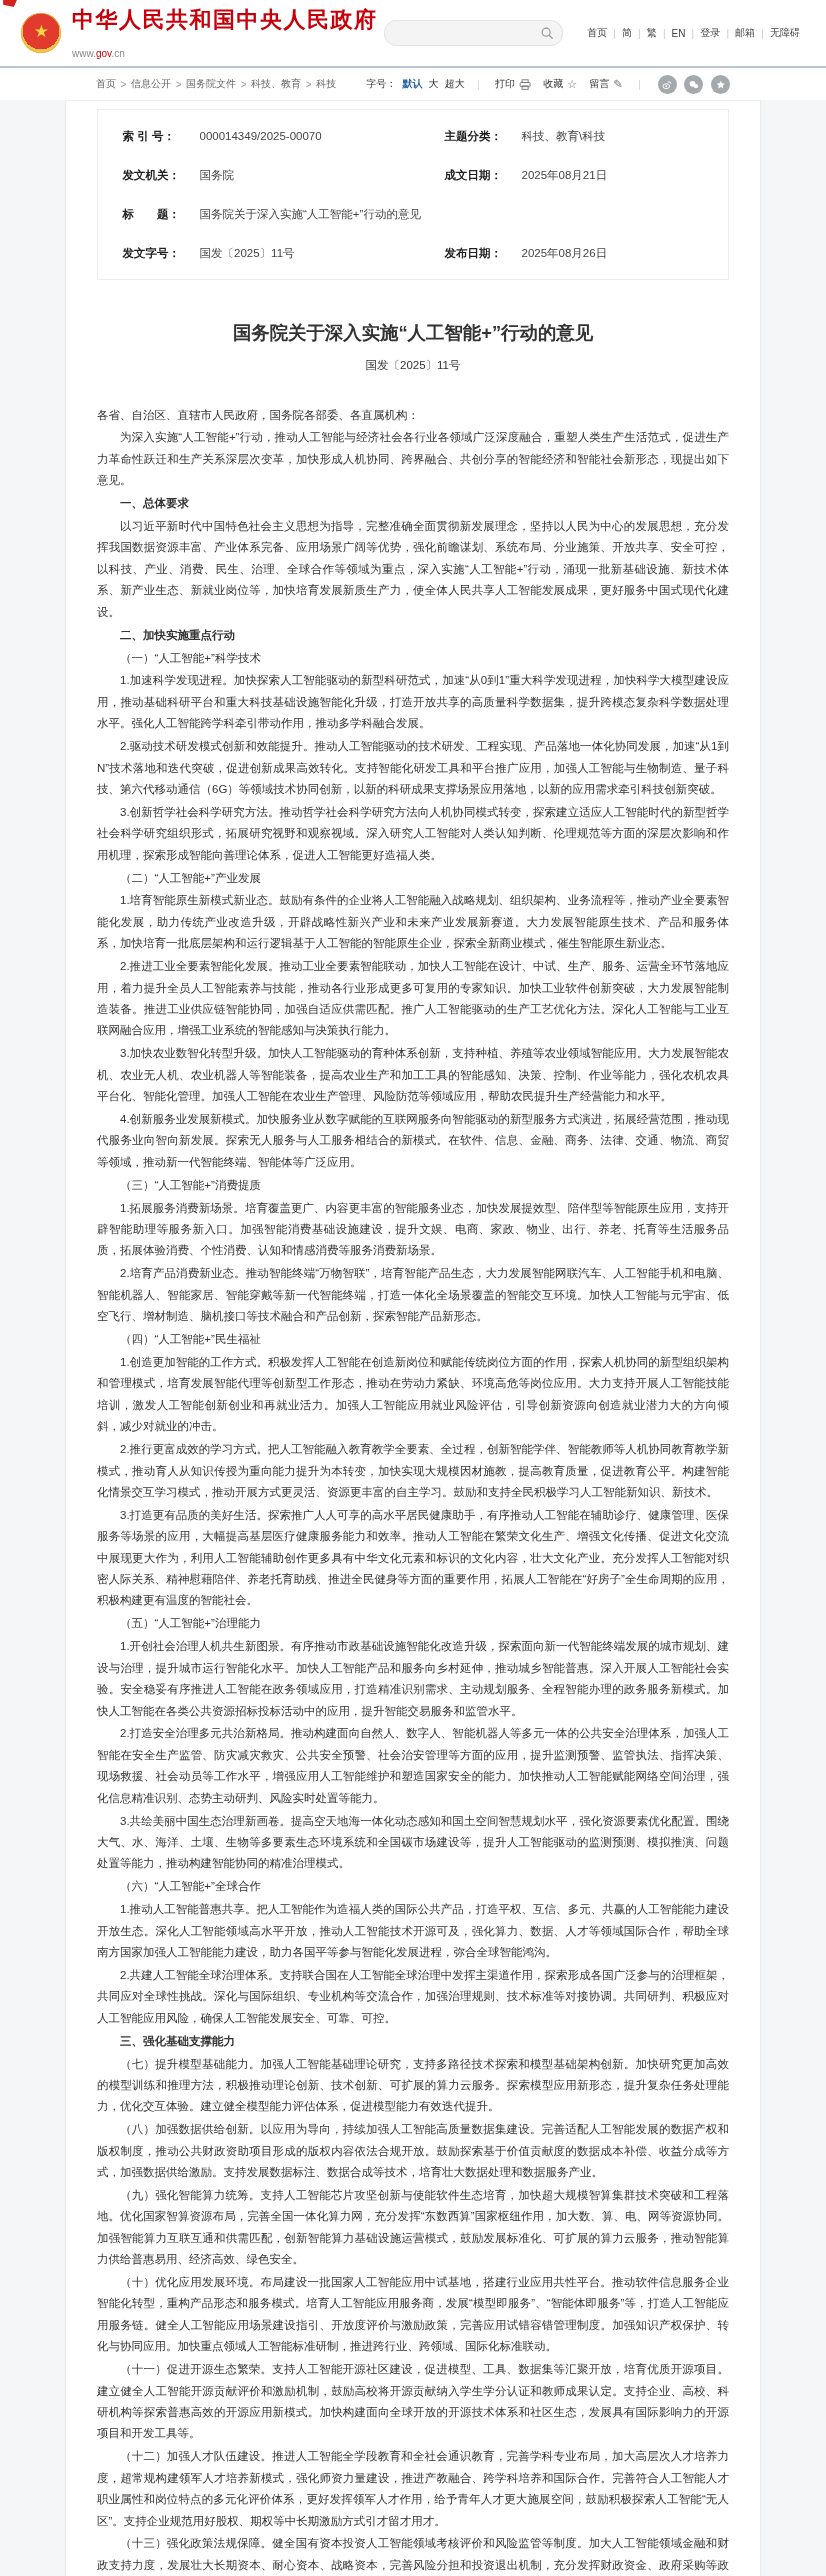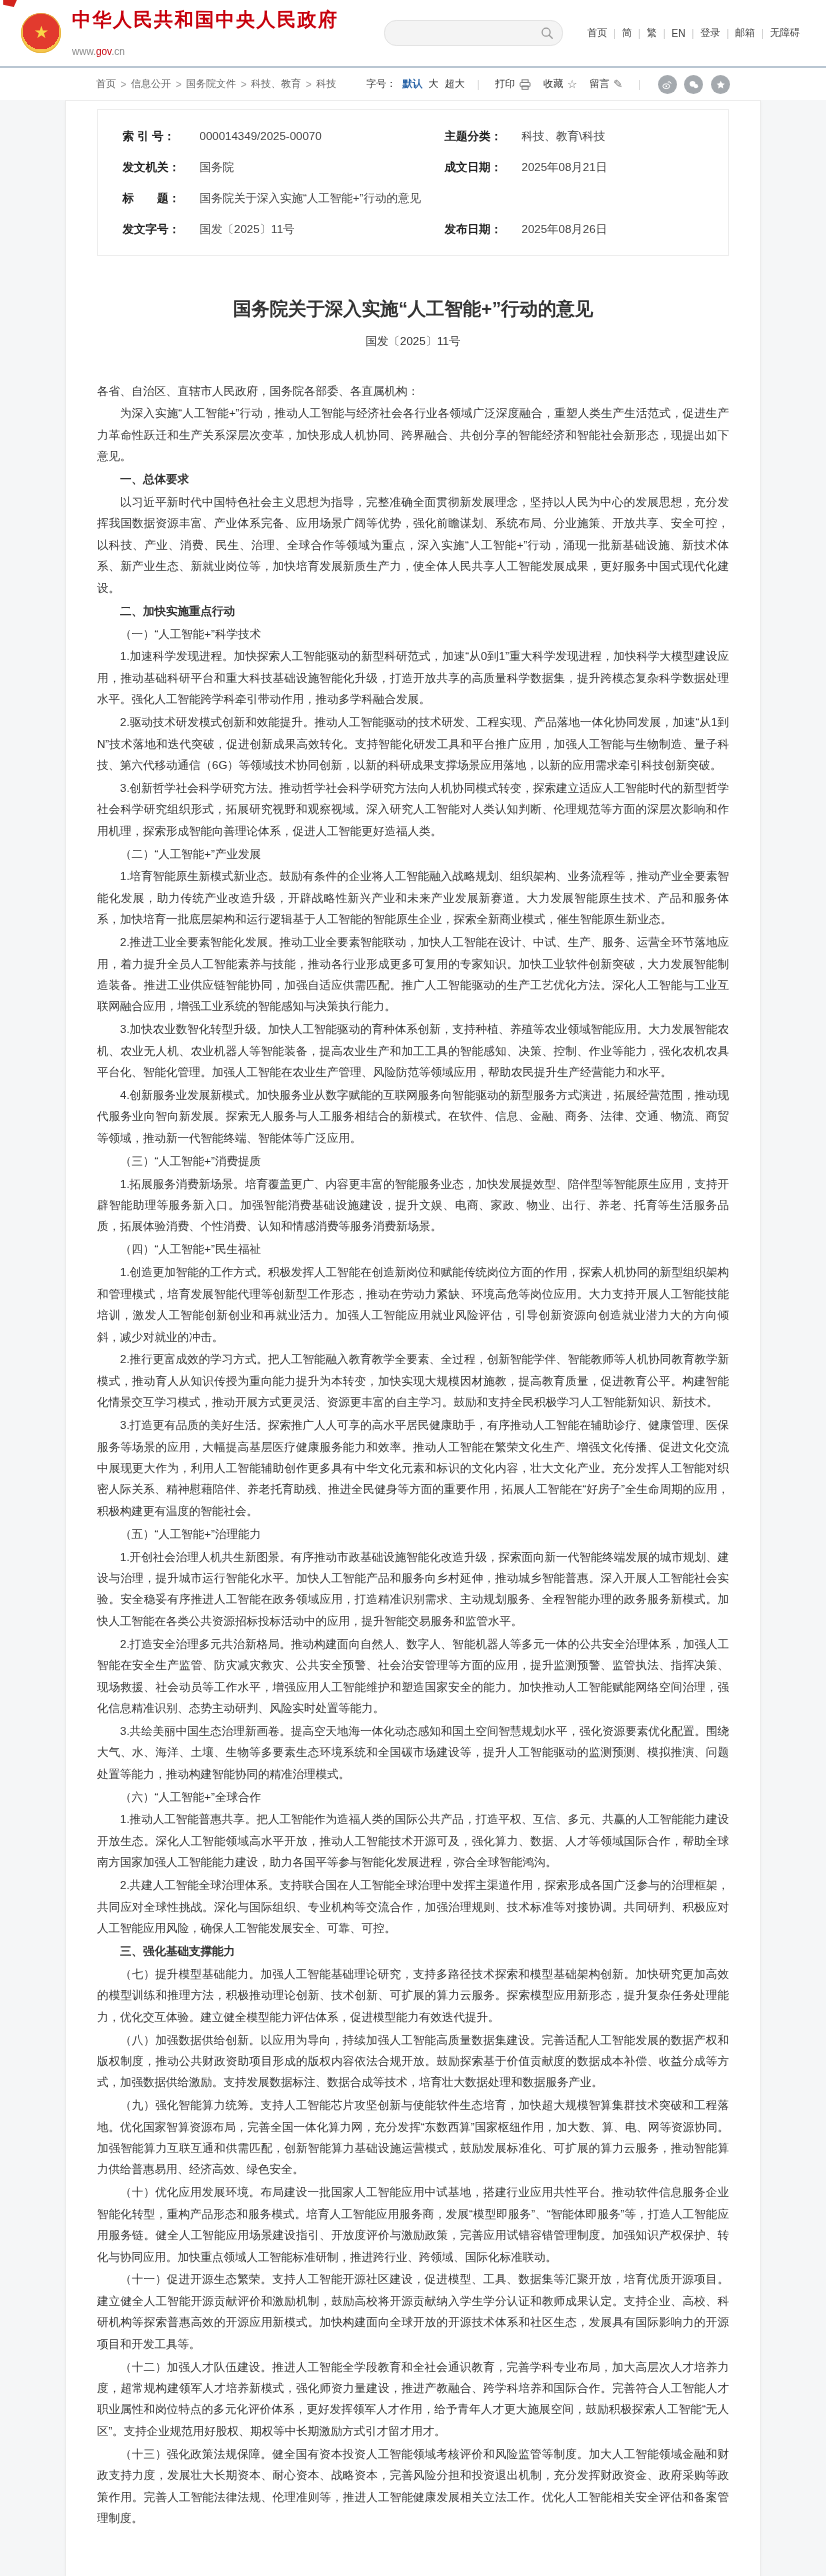--- a/index.html
+++ b/index.html
@@ -5,21 +5,21 @@
 <style>
   html,body{margin:0;padding:0;background:#fff;}
   body{width:826px;margin:0 auto;font-family:"Liberation Sans","DejaVu Sans",sans-serif;color:#333;}
   
   .topbar{position:relative;height:66px;background:#fff;display:flex;align-items:center;}
   .corner-flag{position:absolute;left:3.1px;top:0;width:13.8px;height:6.9px;background:#d3231c;clip-path:polygon(0 0,100% 0,78% 100%,0 70%);}
   .brand{display:flex;align-items:center;margin-left:21.4px;}
   .emblem{width:40px;height:40px;border-radius:50%;background:radial-gradient(circle at 50% 45%, #e23a2e 0 62%, #f6c64b 62% 100%);display:flex;align-items:center;justify-content:center;box-shadow:0 0 0 0.8px #e6b23a inset;}
   .emblem .star{color:#f9d648;font-size:17px;line-height:1;transform:translateY(-0.8px);}
   .brand-text{margin-left:10.7px;}
-  .site-title{font-size:19px;font-weight:bold;color:#c7000b;letter-spacing:1.5px;line-height:1.15;}
+  .site-title{font-size:22px;font-weight:bold;color:#c7000b;letter-spacing:1.5px;line-height:1.15;}
   .site-url{font-size:10px;color:#8a8a8a;margin-top:15px;}
   .site-url .red{color:#c7000b;}
   .search{margin-left:auto;display:flex;align-items:center;width:158px;height:24.5px;background:#f4f4f4;border:0.8px solid #e3e3e3;border-radius:12.2px;padding:0 7.7px 0 10.7px;}
   .search input{flex:1;border:none;background:transparent;outline:none;font-size:10px;color:#333;min-width:0;}
   .search svg{flex:0 0 auto;}
   .quicklinks{display:flex;align-items:center;margin:0 20px 0 18.4px;font-size:10px;white-space:nowrap;}
   .qlink{color:#404040;text-decoration:none;margin:0 6.1px;cursor:pointer;}
   .sep{color:#c9c9c9;}
   
   .divider{height:2.3px;background:#b9c6d2;}
@@ -31,21 +31,21 @@
   .tools .lbl{margin-right:3.1px;}
   .fopt{margin:0 3.1px;cursor:pointer;color:#333;}
   .fopt.active{color:#2a64a7;font-weight:bold;}
   .vbar{color:#d4d4d4;margin:0 9.2px;}
   .toolbtn{display:flex;align-items:center;margin:0 6.1px;cursor:pointer;color:#333;}
   .toolbtn .glyph{margin-left:3.8px;color:#777;font-size:11.5px;line-height:1;}
   .circle-ico{width:19px;height:19px;border-radius:50%;background:#a4a9ae;display:flex;align-items:center;justify-content:center;margin-left:7.7px;cursor:pointer;}
   
   .page-bg{background:#f5f6f7;padding-bottom:18.4px;}
   .card{margin:0 65px;background:#fff;border:0.8px solid #ececec;box-shadow:0 1.5px 3.1px rgba(0,0,0,.04);padding:7.7px 31px 61px 31px;}
-  .meta{border:0.8px solid #ededed;padding:10.7px 24.5px;display:grid;grid-template-columns:77px 245px 77px 1fr;row-gap:0;}
+  .meta{border:0.8px solid #ededed;padding:10.7px 24.5px;display:grid;grid-template-columns:77px 245px 77px 1fr;row-gap:8px;}
   .meta > div{display:flex;align-items:center;min-height:31px;font-size:11.5px;}
   .mlabel{font-weight:bold;color:#222;white-space:pre;}
   .mvalue{color:#444;}
   .mspan{grid-column:2/5;}
   .doc-title{font-size:18.4px;font-weight:bold;text-align:center;color:#333;margin:40px 0 0 0;}
   .doc-number{font-size:11.5px;text-align:center;color:#333;margin-top:12.2px;}
   .doc-body{margin-top:23px;font-size:11.5px;line-height:21.4px;text-align:justify;color:#333;}
   .doc-body p{margin:1.5px 0;}
   .doc-body .addr{text-indent:0;margin-top:32px;}
   .doc-body .p,.doc-body .h2{text-indent:2em;}
@@ -175,20 +175,21 @@
         <p class="p">1.加速科学发现进程。加快探索人工智能驱动的新型科研范式，加速“从0到1”重大科学发现进程，加快科学大模型建设应用，推动基础科研平台和重大科技基础设施智能化升级，打造开放共享的高质量科学数据集，提升跨模态复杂科学数据处理水平。强化人工智能跨学科牵引带动作用，推动多学科融合发展。</p>
         <p class="p">2.驱动技术研发模式创新和效能提升。推动人工智能驱动的技术研发、工程实现、产品落地一体化协同发展，加速“从1到N”技术落地和迭代突破，促进创新成果高效转化。支持智能化研发工具和平台推广应用，加强人工智能与生物制造、量子科技、第六代移动通信（6G）等领域技术协同创新，以新的科研成果支撑场景应用落地，以新的应用需求牵引科技创新突破。</p>
         <p class="p">3.创新哲学社会科学研究方法。推动哲学社会科学研究方法向人机协同模式转变，探索建立适应人工智能时代的新型哲学社会科学研究组织形式，拓展研究视野和观察视域。深入研究人工智能对人类认知判断、伦理规范等方面的深层次影响和作用机理，探索形成智能向善理论体系，促进人工智能更好造福人类。</p>
         <p class="h2">（二）“人工智能+”产业发展</p>
         <p class="p">1.培育智能原生新模式新业态。鼓励有条件的企业将人工智能融入战略规划、组织架构、业务流程等，推动产业全要素智能化发展，助力传统产业改造升级，开辟战略性新兴产业和未来产业发展新赛道。大力发展智能原生技术、产品和服务体系，加快培育一批底层架构和运行逻辑基于人工智能的智能原生企业，探索全新商业模式，催生智能原生新业态。</p>
         <p class="p">2.推进工业全要素智能化发展。推动工业全要素智能联动，加快人工智能在设计、中试、生产、服务、运营全环节落地应用，着力提升全员人工智能素养与技能，推动各行业形成更多可复用的专家知识。加快工业软件创新突破，大力发展智能制造装备。推进工业供应链智能协同，加强自适应供需匹配。推广人工智能驱动的生产工艺优化方法。深化人工智能与工业互联网融合应用，增强工业系统的智能感知与决策执行能力。</p>
         <p class="p">3.加快农业数智化转型升级。加快人工智能驱动的育种体系创新，支持种植、养殖等农业领域智能应用。大力发展智能农机、农业无人机、农业机器人等智能装备，提高农业生产和加工工具的智能感知、决策、控制、作业等能力，强化农机农具平台化、智能化管理。加强人工智能在农业生产管理、风险防范等领域应用，帮助农民提升生产经营能力和水平。</p>
         <p class="p">4.创新服务业发展新模式。加快服务业从数字赋能的互联网服务向智能驱动的新型服务方式演进，拓展经营范围，推动现代服务业向智向新发展。探索无人服务与人工服务相结合的新模式。在软件、信息、金融、商务、法律、交通、物流、商贸等领域，推动新一代智能终端、智能体等广泛应用。</p>
         <p class="h2">（三）“人工智能+”消费提质</p>
         <p class="p">1.拓展服务消费新场景。培育覆盖更广、内容更丰富的智能服务业态，加快发展提效型、陪伴型等智能原生应用，支持开辟智能助理等服务新入口。加强智能消费基础设施建设，提升文娱、电商、家政、物业、出行、养老、托育等生活服务品质，拓展体验消费、个性消费、认知和情感消费等服务消费新场景。</p>
+        <p class="p">2.培育产品消费新业态。推动智能终端“万物智联”，培育智能产品生态，大力发展智能网联汽车、人工智能手机和电脑、智能机器人、智能家居、智能穿戴等新一代智能终端，打造一体化全场景覆盖的智能交互环境。加快人工智能与元宇宙、低空飞行、增材制造、脑机接口等技术融合和产品创新，探索智能产品新形态。</p>
         <p class="h2">（四）“人工智能+”民生福祉</p>
         <p class="p">1.创造更加智能的工作方式。积极发挥人工智能在创造新岗位和赋能传统岗位方面的作用，探索人机协同的新型组织架构和管理模式，培育发展智能代理等创新型工作形态，推动在劳动力紧缺、环境高危等岗位应用。大力支持开展人工智能技能培训，激发人工智能创新创业和再就业活力。加强人工智能应用就业风险评估，引导创新资源向创造就业潜力大的方向倾斜，减少对就业的冲击。</p>
         <p class="p">2.推行更富成效的学习方式。把人工智能融入教育教学全要素、全过程，创新智能学伴、智能教师等人机协同教育教学新模式，推动育人从知识传授为重向能力提升为本转变，加快实现大规模因材施教，提高教育质量，促进教育公平。构建智能化情景交互学习模式，推动开展方式更灵活、资源更丰富的自主学习。鼓励和支持全民积极学习人工智能新知识、新技术。</p>
         <p class="p">3.打造更有品质的美好生活。探索推广人人可享的高水平居民健康助手，有序推动人工智能在辅助诊疗、健康管理、医保服务等场景的应用，大幅提高基层医疗健康服务能力和效率。推动人工智能在繁荣文化生产、增强文化传播、促进文化交流中展现更大作为，利用人工智能辅助创作更多具有中华文化元素和标识的文化内容，壮大文化产业。充分发挥人工智能对织密人际关系、精神慰藉陪伴、养老托育助残、推进全民健身等方面的重要作用，拓展人工智能在“好房子”全生命周期的应用，积极构建更有温度的智能社会。</p>
         <p class="h2">（五）“人工智能+”治理能力</p>
         <p class="p">1.开创社会治理人机共生新图景。有序推动市政基础设施智能化改造升级，探索面向新一代智能终端发展的城市规划、建设与治理，提升城市运行智能化水平。加快人工智能产品和服务向乡村延伸，推动城乡智能普惠。深入开展人工智能社会实验。安全稳妥有序推进人工智能在政务领域应用，打造精准识别需求、主动规划服务、全程智能办理的政务服务新模式。加快人工智能在各类公共资源招标投标活动中的应用，提升智能交易服务和监管水平。</p>
         <p class="p">2.打造安全治理多元共治新格局。推动构建面向自然人、数字人、智能机器人等多元一体的公共安全治理体系，加强人工智能在安全生产监管、防灾减灾救灾、公共安全预警、社会治安管理等方面的应用，提升监测预警、监管执法、指挥决策、现场救援、社会动员等工作水平，增强应用人工智能维护和塑造国家安全的能力。加快推动人工智能赋能网络空间治理，强化信息精准识别、态势主动研判、风险实时处置等能力。</p>
         <p class="p">3.共绘美丽中国生态治理新画卷。提高空天地海一体化动态感知和国土空间智慧规划水平，强化资源要素优化配置。围绕大气、水、海洋、土壤、生物等多要素生态环境系统和全国碳市场建设等，提升人工智能驱动的监测预测、模拟推演、问题处置等能力，推动构建智能协同的精准治理模式。</p>
         <p class="h2">（六）“人工智能+”全球合作</p>
         <p class="p">1.推动人工智能普惠共享。把人工智能作为造福人类的国际公共产品，打造平权、互信、多元、共赢的人工智能能力建设开放生态。深化人工智能领域高水平开放，推动人工智能技术开源可及，强化算力、数据、人才等领域国际合作，帮助全球南方国家加强人工智能能力建设，助力各国平等参与智能化发展进程，弥合全球智能鸿沟。</p>

